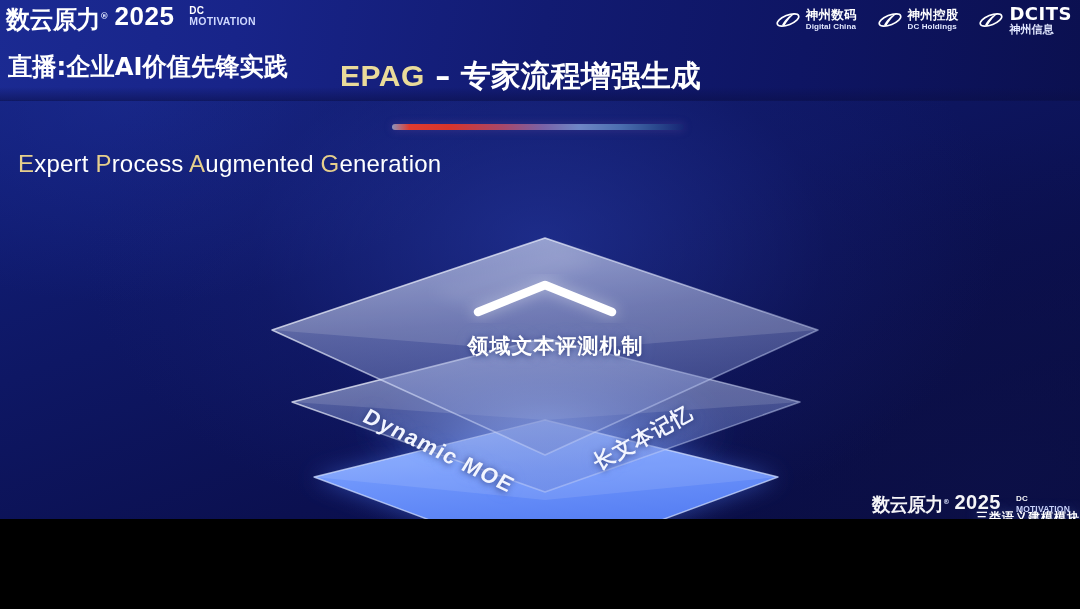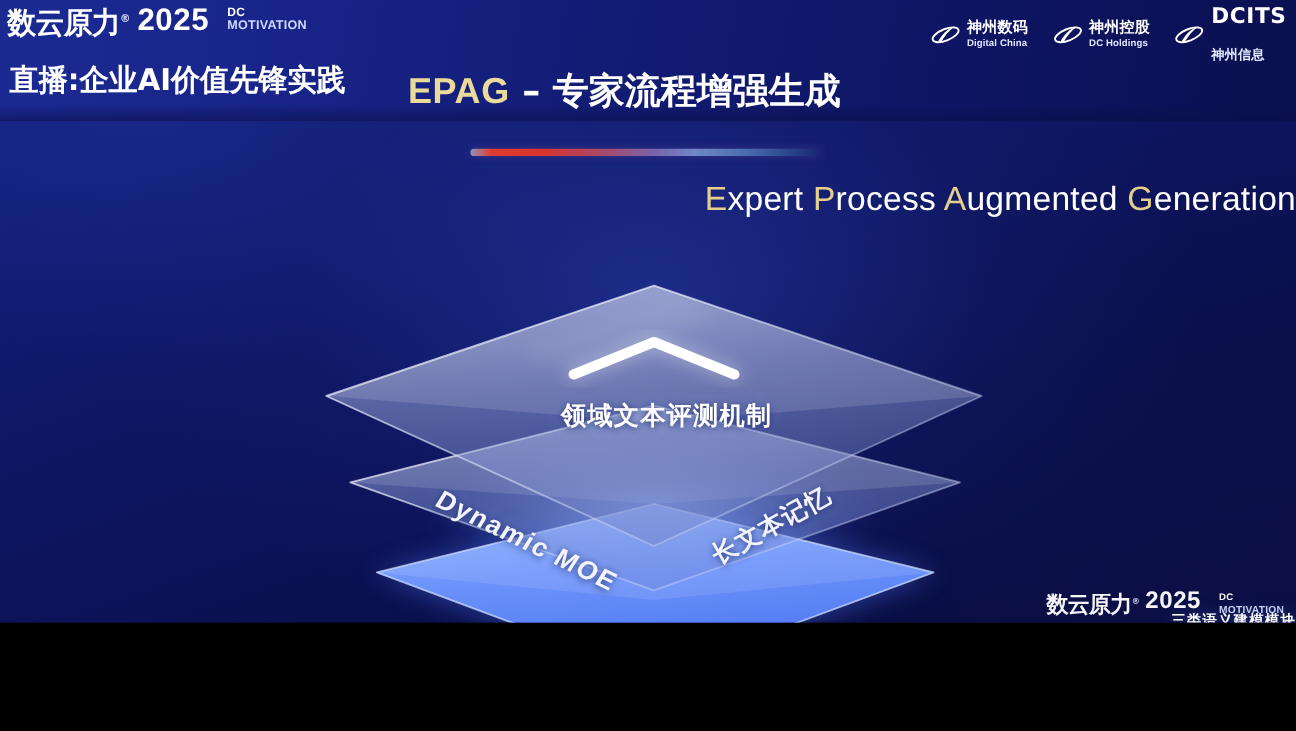--- a/index.html
+++ b/index.html
@@ -116,21 +116,21 @@
   .ptext .p-en {
     display: block;
     font-size: 8px;
     font-weight: 700;
     color: #e2e8ff;
     letter-spacing: 0.1px;
     margin-top: 2px;
     white-space: nowrap;
   }
   .ptext.big .p-cn { font-size: 18px; letter-spacing: 0.5px; }
-  .ptext.big .p-en { font-size: 11px; margin-top: 18px; }
+  .ptext.big .p-en { font-size: 11px; margin-top: 1px; }
 
   
   .epag-title {
     position: absolute;
     left: 340px; top: 56px;
     font-size: 30px;
     font-weight: 700;
     white-space: nowrap;
     font-family: "DejaVu Sans", "Liberation Sans", sans-serif;
   }
@@ -155,26 +155,27 @@
       #6f87c6 64%,
       #4c6fb0 78%,
       #2b4a8e 90%,
       rgba(26,48,120,0.35) 100%);
     box-shadow: 0 0 8px rgba(120,80,160,0.35);
   }
 
   .subtitle {
     position: absolute;
     left: 0; right: 0; top: 150px;
-    text-align: right;
-    font-size: 28px;
+    text-align: left;
+    font-size: 24px;
     font-weight: 400;
     white-space: nowrap;
     font-family: "Liberation Sans", sans-serif;
     letter-spacing: 0.2px;
+    padding-left: 18px;
   }
   .subtitle .cap { color: #e6cf8c; }
   .subtitle .rest { color: #ffffff; }
 
   
   .stack {
     position: absolute;
     left: 0; top: 0;
     width: 1080px; height: 609px;
     pointer-events: none;

